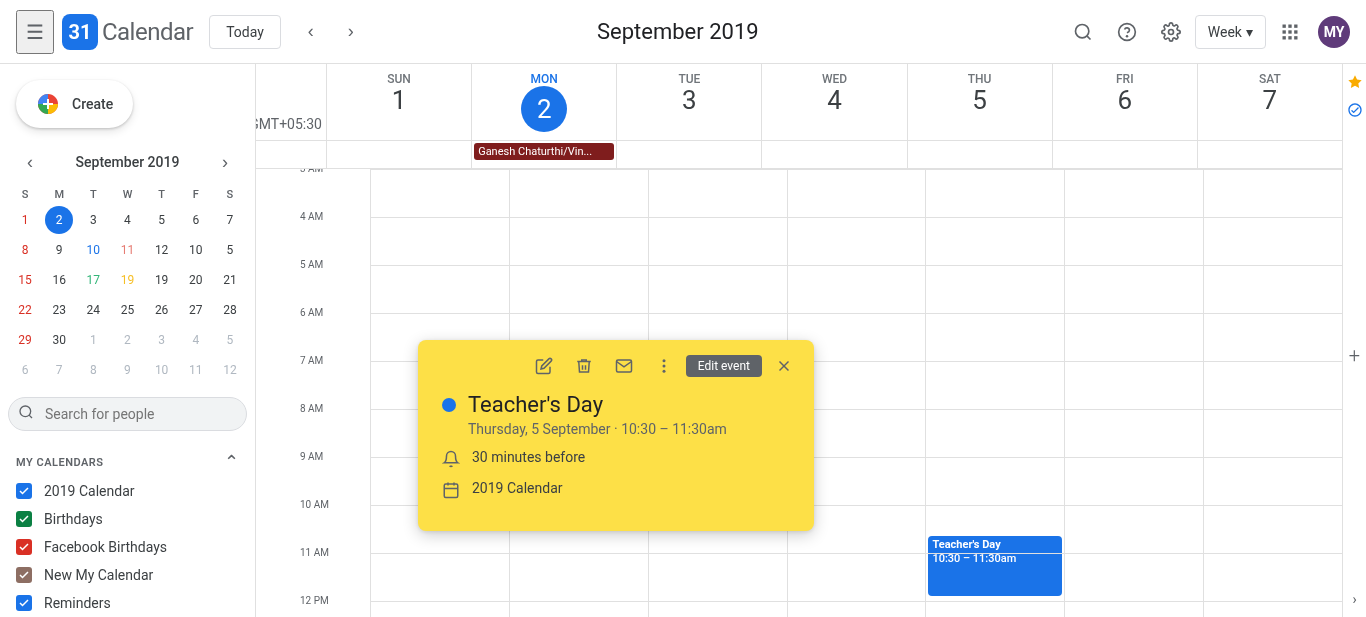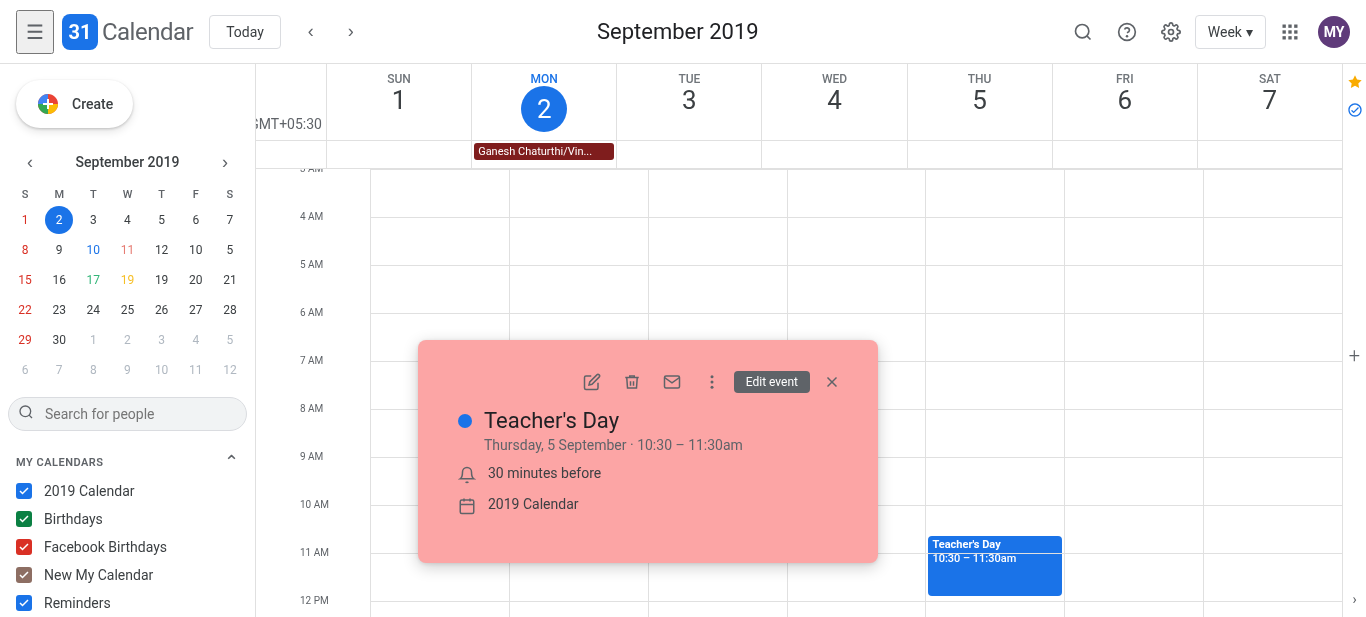--- a/index.html
+++ b/index.html
@@ -178,23 +178,23 @@
       justify-content: center; cursor: pointer; color: #5f6368; font-size: 20px;
       font-weight: 300; margin-top: auto;
     }
     .right-panel-chevron {
       width: 20px; height: 20px; display: flex; align-items: center;
       justify-content: center; cursor: pointer; color: #5f6368; font-size: 14px; margin-top: auto;
     }
 
     
     .event-popup {
-      position: absolute; background: #fca5a5; border-radius: 8px;
+      position: absolute; background: #fde047; border-radius: 8px;
       box-shadow: 0 4px 16px rgba(0,0,0,0.2), 0 1px 4px rgba(0,0,0,0.1);
-      z-index: 100; width: 460px; padding: 16px;
+      z-index: 100; width: 396px; padding: 0;
       top: 340px; left: 418px;
     }
     .popup-toolbar {
       display: flex; align-items: center; justify-content: flex-end;
       padding: 8px 12px; gap: 4px;
     }
     .popup-icon-btn {
       width: 36px; height: 36px; border-radius: 50%; border: none;
       background: none; cursor: pointer; color: #5f6368;
       display: flex; align-items: center; justify-content: center; font-size: 18px;

